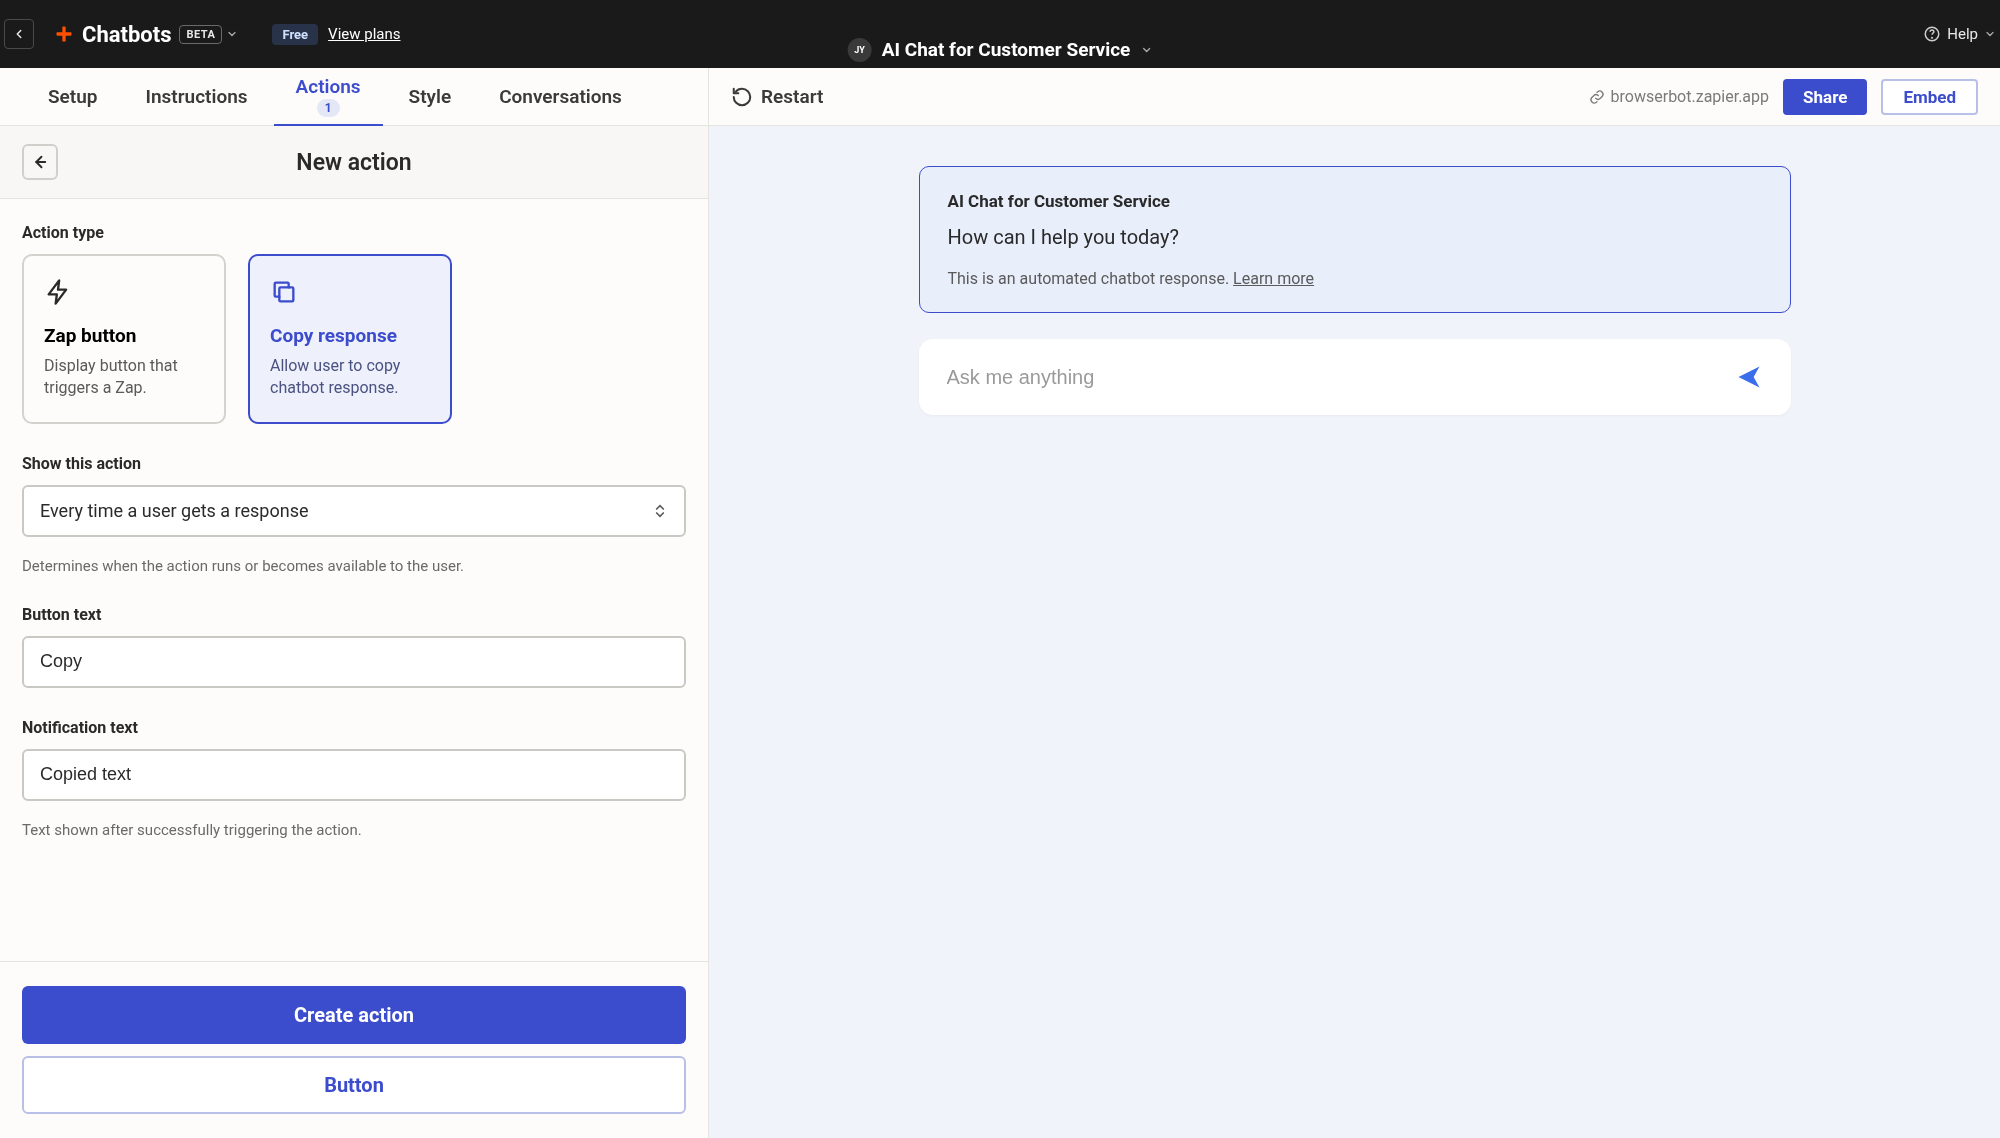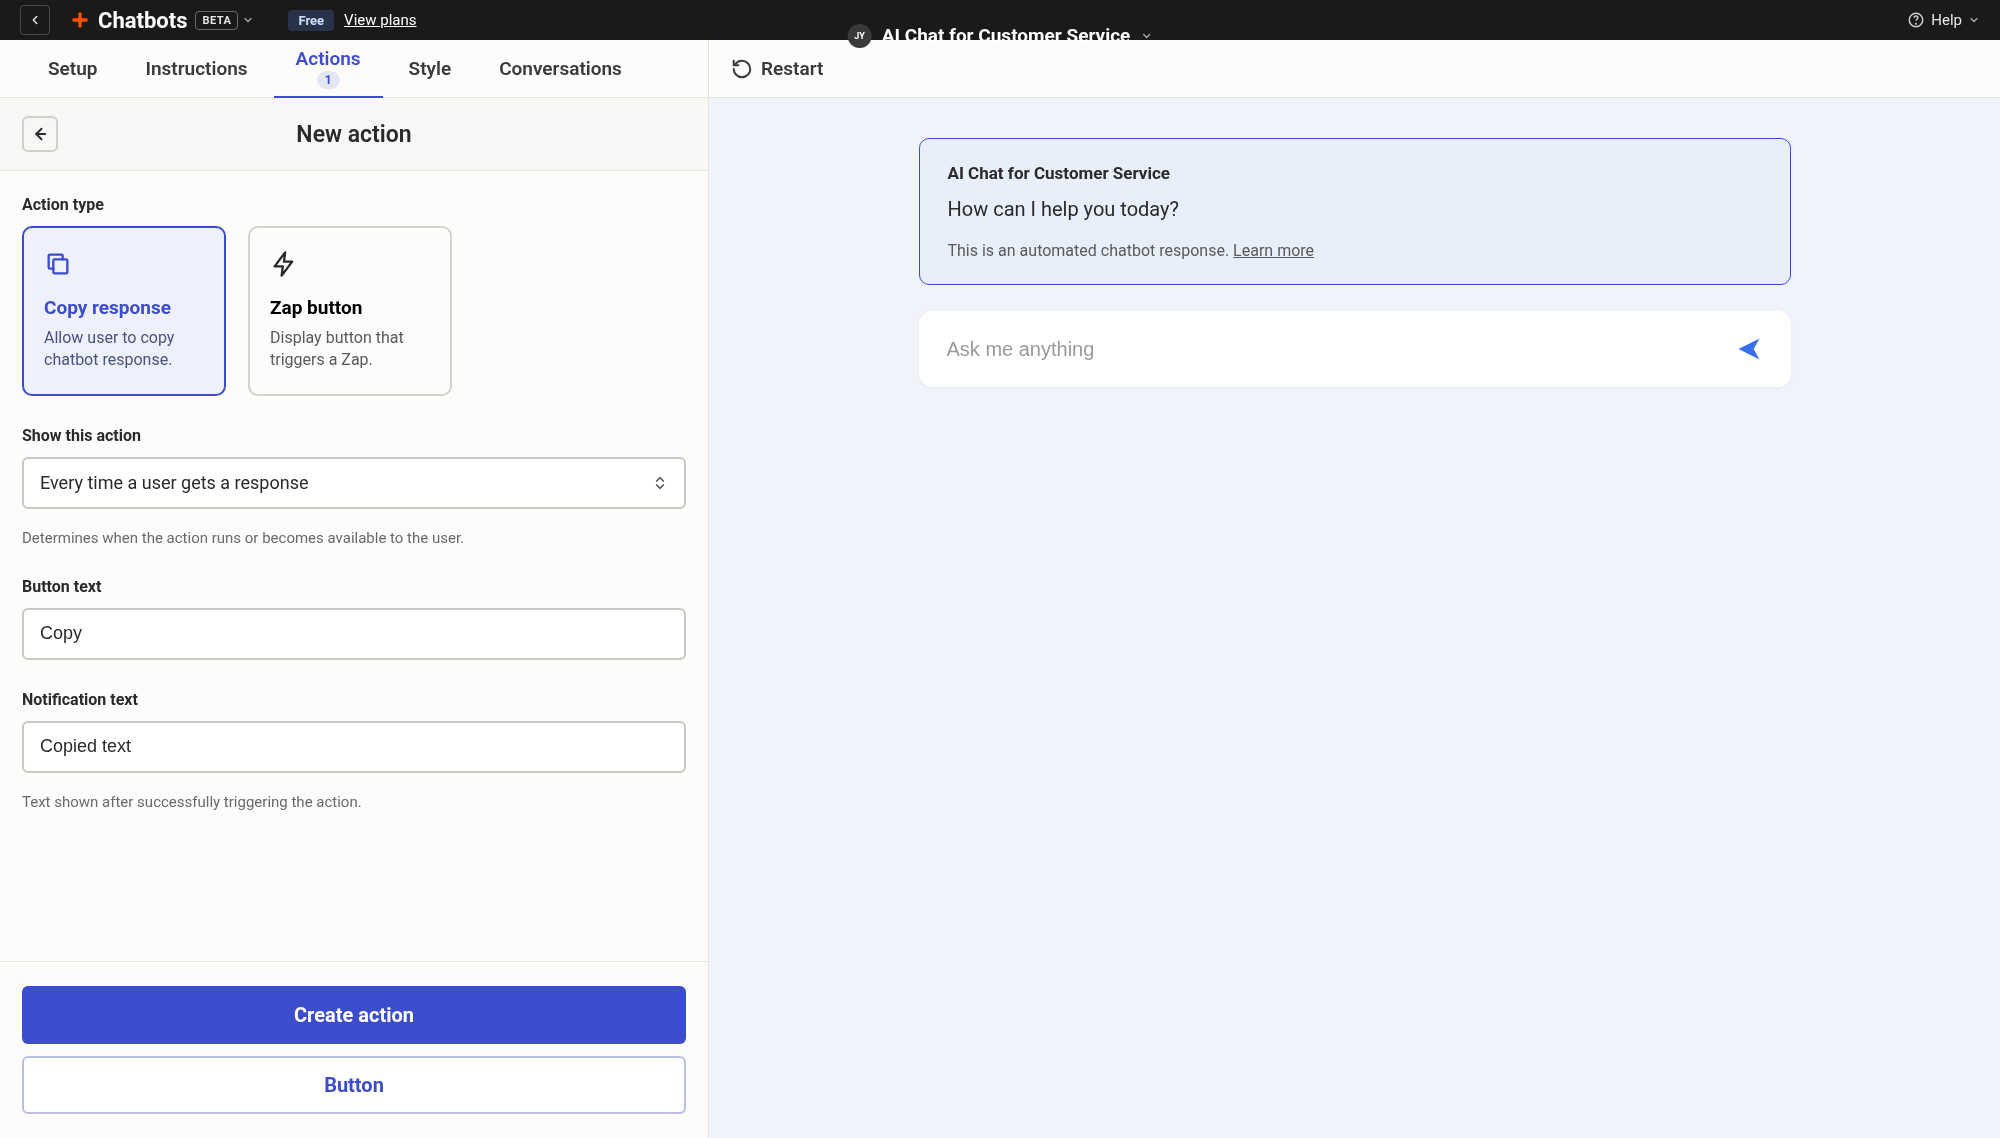--- a/index.html
+++ b/index.html
@@ -1,20 +1,20 @@
 <!DOCTYPE html>
 <html><head>
 <meta charset="utf-8">
 <style>
   * { box-sizing: border-box; margin: 0; padding: 0; }
   html, body { width: 2000px; height: 1138px; font-family: -apple-system, BlinkMacSystemFont, "Segoe UI", Roboto, Helvetica, Arial, sans-serif; overflow: hidden; }
   body { display: flex; flex-direction: column; background: #fdfcfa; }
 
   
-  .topbar { height: 40px; background: #1a1a1a; display: flex; align-items: center; color: #e8e8e8; padding: 0 20px; }
+  .topbar { height: 68px; background: #1a1a1a; display: flex; align-items: center; color: #e8e8e8; padding: 0 4px; }
   .topbar .back-square { width: 30px; height: 30px; border: 1px solid #4a4a4a; border-radius: 4px; display: flex; align-items: center; justify-content: center; cursor: pointer; }
   .topbar .back-square svg { width: 14px; height: 14px; stroke: #e8e8e8; }
   .topbar .logo-zap { width: 20px; height: 20px; margin-left: 20px; margin-right: 8px; }
   .topbar .brand { font-size: 22px; font-weight: 700; color: #fff; }
   .topbar .beta-chip { margin-left: 8px; border: 1px solid #6a6a6a; border-radius: 4px; font-size: 11px; font-weight: 700; padding: 2px 6px; letter-spacing: 0.5px; }
   .topbar .chev-down { margin-left: 4px; }
   .topbar .free-chip { margin-left: 34px; background: #28334a; color: #cfe0ff; font-size: 13px; font-weight: 700; padding: 3px 10px; border-radius: 4px; }
   .topbar .view-plans { margin-left: 10px; color: #fff; text-decoration: underline; font-size: 15px; cursor: pointer; }
   .topbar .center-title { position: absolute; left: 50%; transform: translateX(-50%); display: flex; align-items: center; gap: 10px; margin-top: 31px; }
   .topbar .avatar-chip { width: 24px; height: 24px; background: #3a3a3a; border-radius: 50%; font-size: 9px; font-weight: 700; display: flex; align-items: center; justify-content: center; color: #fff; }
@@ -150,53 +150,68 @@
       </div>
   </div>
   <div class="right">
     <div class="restart">
       <svg viewBox="0 0 24 24" fill="none" stroke-width="2.2" stroke-linecap="round" stroke-linejoin="round">
           <path d="M3 12a9 9 0 109-9 9 9 0 00-7 3.3"></path>
           <path d="M3 3v5h5"></path>
         </svg>
       <span>Restart</span>
     </div>
+    <div class="linkrow">
+      <div class="url">
+        <svg viewBox="0 0 24 24" fill="none" stroke-width="2" stroke-linecap="round">
+            <path d="M10 14a5 5 0 007 0l3-3a5 5 0 00-7-7l-1 1"></path>
+            <path d="M14 10a5 5 0 00-7 0l-3 3a5 5 0 007 7l1-1"></path>
+          </svg>
+        <span>browserbot.zapier.app</span>
+      </div>
+      <div class="btn primary">
+          <span>Share</span>
+        </div>
+      <div class="btn ghost">
+          <span>Embed</span>
+        </div>
+    </div>
   </div>
 </div>
 
 <div class="main">
 
   <div class="left-col">
     <div class="header-row">
       <div class="back-btn">
         <svg viewBox="0 0 24 24" fill="none" stroke-width="2.5" stroke-linecap="round" stroke-linejoin="round">
             <path d="M14 5l-7 7 7 7"></path>
             <path d="M7 12h12"></path>
           </svg>
       </div>
       <div class="title">New action</div>
     </div>
 
     <div class="form-body">
       <div class="field-label">Action type</div>
       <div class="type-row">
+        <div class="type-card unselected">
+          <div class="ic"><svg viewBox="0 0 24 24" fill="none" stroke="#2a2a2a" stroke-width="2" stroke-linejoin="round" stroke-linecap="round">
+                <path d="M13 2L4 14h7l-1 8 9-12h-7l1-8z"></path>
+              </svg></div>
+          <div class="card-title">Zap button</div>
+          <div class="card-desc">Display button that triggers a Zap.</div>
+        </div>
         <div class="type-card selected">
           <div class="ic"><svg viewBox="0 0 24 24" fill="none" stroke="#3b4ccc" stroke-width="2" stroke-linejoin="round" stroke-linecap="round">
                 <rect x="8" y="8" width="12" height="12" rx="1"></rect>
                 <path d="M16 8V5a1 1 0 00-1-1H5a1 1 0 00-1 1v10a1 1 0 001 1h3"></path>
               </svg></div>
           <div class="card-title">Copy response</div>
           <div class="card-desc">Allow user to copy chatbot response.</div>
-        </div>
-        <div class="type-card unselected">
-          <div class="ic"><svg viewBox="0 0 24 24" fill="none" stroke="#2a2a2a" stroke-width="2" stroke-linejoin="round" stroke-linecap="round">
-                <path d="M13 2L4 14h7l-1 8 9-12h-7l1-8z"></path>
-              </svg></div>
-          <div class="card-title">Zap button</div>
-          <div class="card-desc">Display button that triggers a Zap.</div>
         </div>
       </div>
 
       <div class="form-block">
         <div class="field-label">Show this action</div>
         <div class="select-wrap">
           <span>Every time a user gets a response</span>
           <svg viewBox="0 0 24 24" fill="none" stroke-width="2.5" stroke-linecap="round">
               <path d="M7 9l5-5 5 5"></path>
               <path d="M7 15l5 5 5-5"></path>

